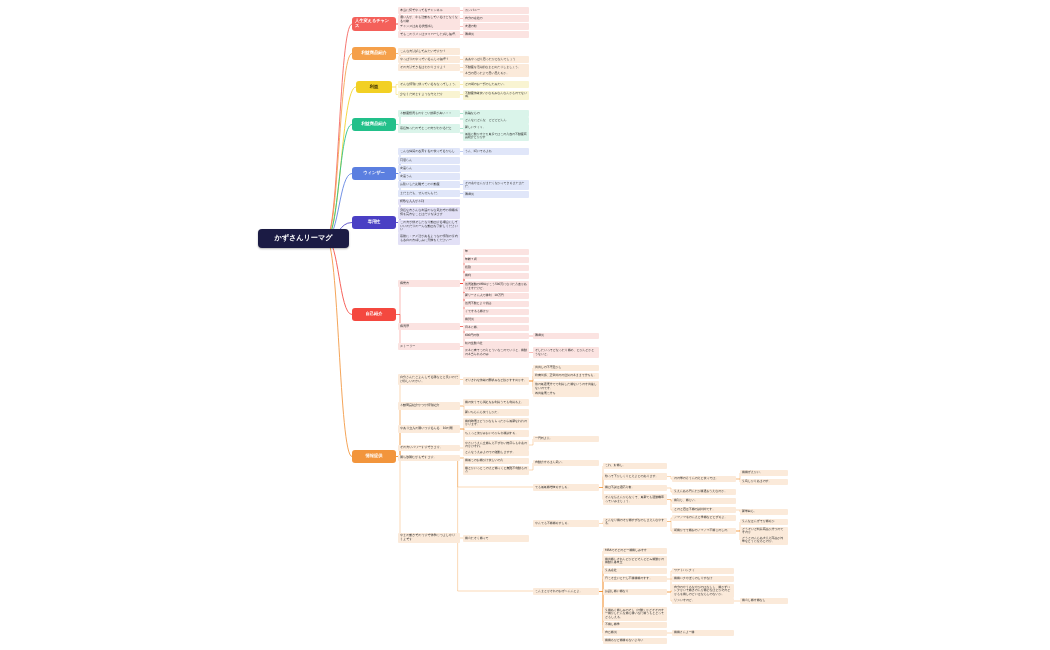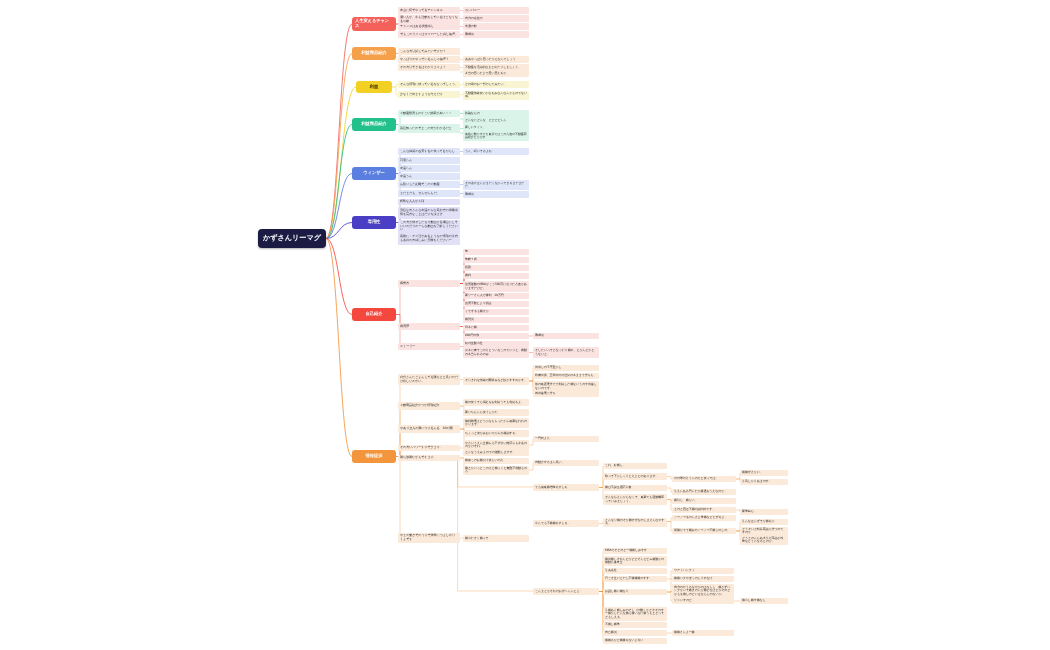--- a/index.html
+++ b/index.html
@@ -172,21 +172,21 @@
       <path d="M 667 592 L 671 592 L 671 601 L 672 601" stroke="#f2953c" stroke-width="0.5" fill="none" opacity="0.75"></path>
       <path d="M 734 601 L 738 601 L 738 601 L 740 601" stroke="#f2953c" stroke-width="0.5" fill="none" opacity="0.75"></path>
       <path d="M 599 591.5 L 603 591.5 L 603 614 L 603 614" stroke="#f2953c" stroke-width="0.5" fill="none" opacity="0.75"></path>
       <path d="M 599 591.5 L 603 591.5 L 603 625 L 603 625" stroke="#f2953c" stroke-width="0.5" fill="none" opacity="0.75"></path>
       <path d="M 599 591.5 L 603 591.5 L 603 633 L 603 633" stroke="#f2953c" stroke-width="0.5" fill="none" opacity="0.75"></path>
       <path d="M 667 633 L 671 633 L 671 633 L 672 633" stroke="#f2953c" stroke-width="0.5" fill="none" opacity="0.75"></path>
       <path d="M 599 591.5 L 603 591.5 L 603 641 L 603 641" stroke="#f2953c" stroke-width="0.5" fill="none" opacity="0.75"></path>
       <path d="M 396 456.5 L 457.65 456.5 L 457.65 487 L 533 487" stroke="#f2953c" stroke-width="0.5" fill="none" opacity="0.75"></path>
       <path d="M 396 456.5 L 457.65 456.5 L 457.65 591 L 533 591" stroke="#f2953c" stroke-width="0.5" fill="none" opacity="0.75"></path>
     </svg>
-<div class="node root" style="left: 258px; top: 229px; width: 68px; min-height: 19px; background: rgb(27, 27, 68); color: rgb(255, 255, 255); font-size: 7.2px;">かずさんリーマグ</div>
+<div class="node root" style="left: 258px; top: 229px; width: 91px; min-height: 19px; background: rgb(27, 27, 68); color: rgb(255, 255, 255); font-size: 7.2px;">かずさんリーマグ</div>
     <div class="node chip" style="left: 352px; top: 17px; width: 44px; min-height: 14px; background: rgb(244, 96, 90); color: rgb(255, 255, 255); font-size: 4.3px;">人生変えるチャンス</div>
     <div class="node leaf" style="left: 398px; top: 7px; width: 62px; min-height: 7px; background: rgb(251, 227, 225); font-size: 3.1px;">本当に何でやってるチャンネル</div>
     <div class="node leaf" style="left: 463px; top: 7px; width: 66px; min-height: 7px; background: rgb(251, 227, 225); font-size: 3px;">カンパニー</div>
     <div class="node leaf" style="left: 398px; top: 15px; width: 62px; min-height: 7px; background: rgb(251, 227, 225); font-size: 3.1px;">凄い人が、今も活動をしているけどなくなる可能</div>
     <div class="node leaf" style="left: 463px; top: 15px; width: 66px; min-height: 7px; background: rgb(251, 227, 225); font-size: 3px;">自分の会社の</div>
     <div class="node leaf" style="left: 398px; top: 23px; width: 62px; min-height: 7px; background: rgb(251, 227, 225); font-size: 3.1px;">チャンスはある状態感じ</div>
     <div class="node leaf" style="left: 463px; top: 23px; width: 66px; min-height: 7px; background: rgb(251, 227, 225); font-size: 3px;">友達の数</div>
     <div class="node leaf" style="left: 398px; top: 31px; width: 62px; min-height: 7px; background: rgb(251, 227, 225); font-size: 3.1px;">でもこのリメンはフォローした感じ無理。</div>
     <div class="node leaf" style="left: 463px; top: 31px; width: 66px; min-height: 7px; background: rgb(251, 227, 225); font-size: 3px;">職種別</div>
     <div class="node chip" style="left: 352px; top: 47px; width: 44px; min-height: 13px; background: rgb(245, 160, 74); color: rgb(255, 255, 255); font-size: 4.3px;">利益商品紹介</div>

